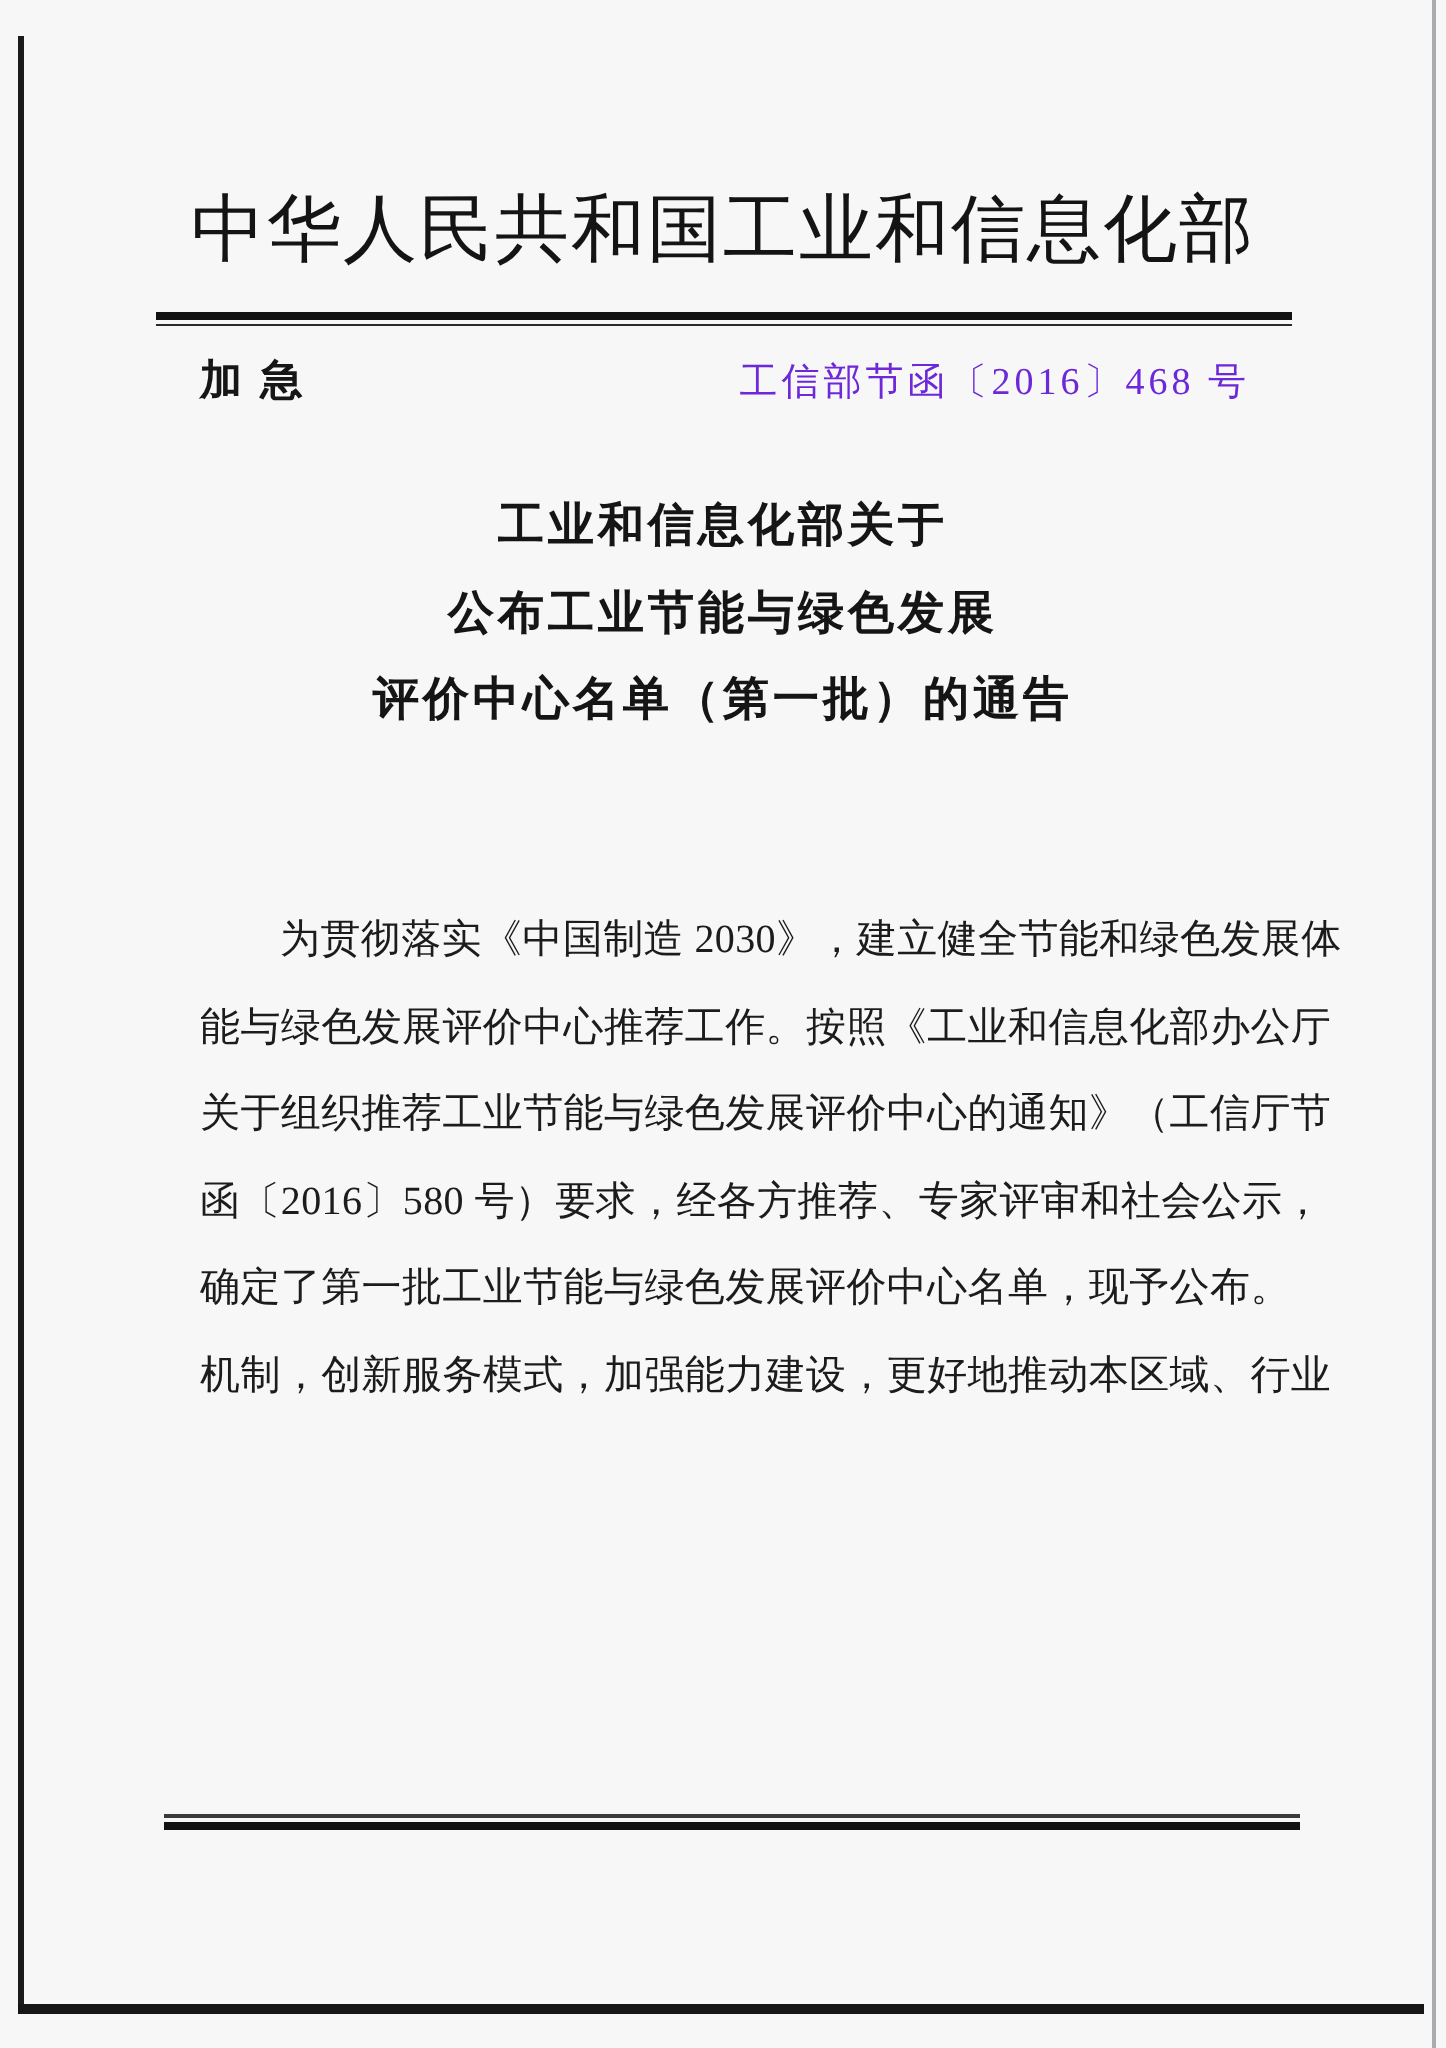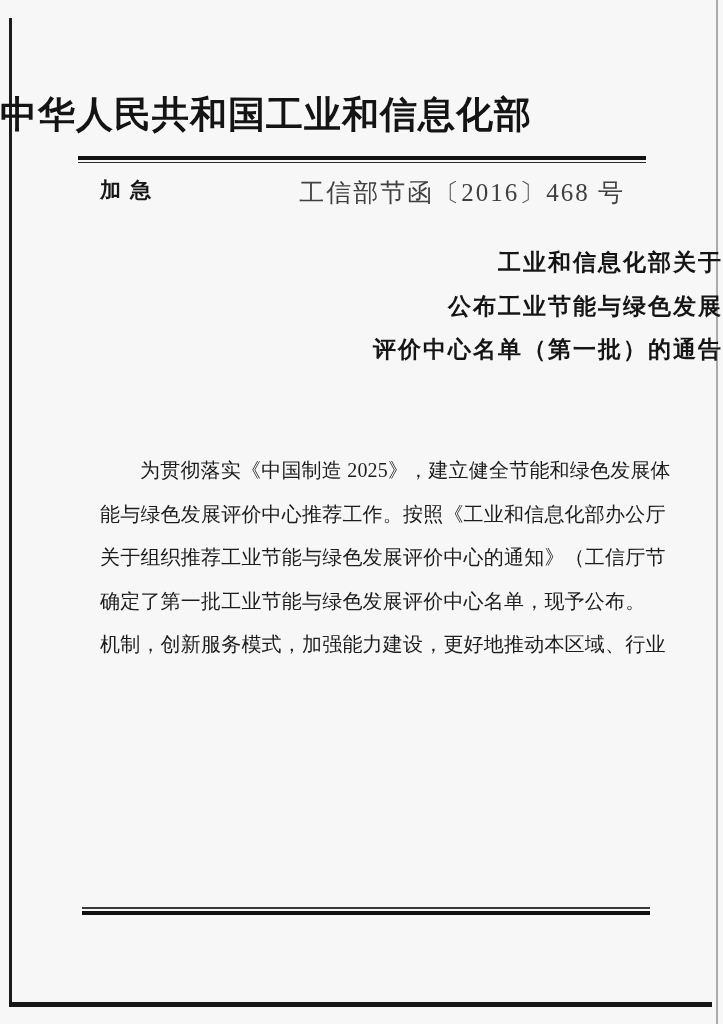--- a/index.html
+++ b/index.html
@@ -35,64 +35,64 @@
     position: absolute;
     left: 716px; top: 0;
     width: 2px; height: 1024px;
     background: #a8acae;
   }
   
   .letterhead {
     position: absolute;
     left: 0; right: 0;
     top: 90px;
-    text-align: left;
+    text-align: center;
     font-size: 37px;
-    font-weight: bold;
+    font-weight: normal;
     letter-spacing: 1px;
     color: #141414;
     white-space: nowrap;
   }
   .header-rule {
     position: absolute;
     left: 78px;
     top: 156px;
     width: 568px;
   }
   .header-rule .thick { height: 4px; background: #121212; }
   .header-rule .thin  { height: 1px; background: #2a2a2a; margin-top: 2px; }
   
   .meta-row {
     position: absolute;
     left: 100px;
     top: 176px;
     width: 525px;
     display: flex;
     justify-content: space-between;
-    align-items: flex-start;
+    align-items: flex-end;
   }
   .urgency {
     font-size: 21px;
     font-weight: bold;
     letter-spacing: 2px;
     color: #161616;
     white-space: nowrap;
   }
   .doc-number {
-    font-size: 25px;
+    font-size: 19px;
     letter-spacing: 2px;
-    color: #404040;
+    color: #6d28d9;
     white-space: nowrap;
   }
   
   .notice-title {
     position: absolute;
     left: 0; right: 0;
     top: 241px;
-    text-align: right;
+    text-align: center;
     font-weight: bold;
     font-size: 23px;
     color: #151515;
   }
   .notice-title .t-line {
     height: 43.5px;
     line-height: 43.5px;
     letter-spacing: 2px;
     white-space: nowrap;
   }
@@ -143,23 +143,24 @@
     <span class="doc-number">工信部节函〔2016〕468 号</span>
   </div>
 
   <div class="notice-title">
     <div class="t-line">工业和信息化部关于</div>
     <div class="t-line">公布工业节能与绿色发展</div>
     <div class="t-line">评价中心名单（第一批）的通告</div>
   </div>
 
   <div class="doc-body">
-    <div class="b-line indent">为贯彻落实《中国制造 2025》，建立健全节能和绿色发展体</div>
+    <div class="b-line indent">为贯彻落实《中国制造 2030》，建立健全节能和绿色发展体</div>
     <div class="b-line">能与绿色发展评价中心推荐工作。按照《工业和信息化部办公厅</div>
     <div class="b-line">关于组织推荐工业节能与绿色发展评价中心的通知》（工信厅节</div>
+    <div class="b-line">函〔2016〕580 号）要求，经各方推荐、专家评审和社会公示，</div>
     <div class="b-line">确定了第一批工业节能与绿色发展评价中心名单，现予公布。</div>
     <div class="b-line">机制，创新服务模式，加强能力建设，更好地推动本区域、行业</div>
   </div>
 
   <div class="footer-rule">
     <div class="thin"></div>
     <div class="thick"></div>
   </div>
 
 </div>

